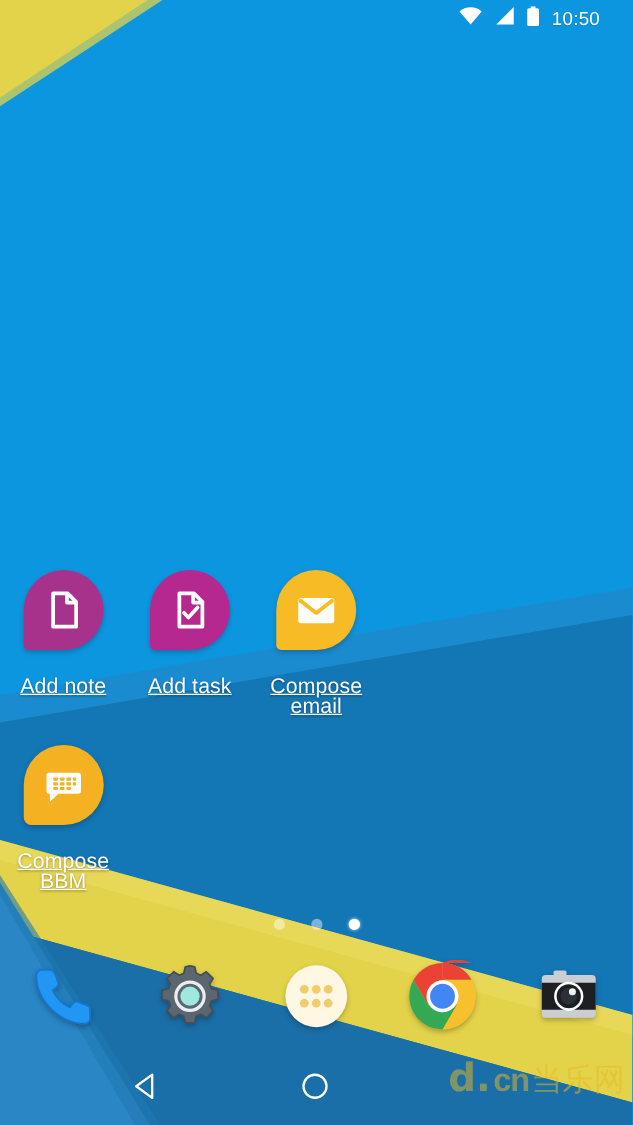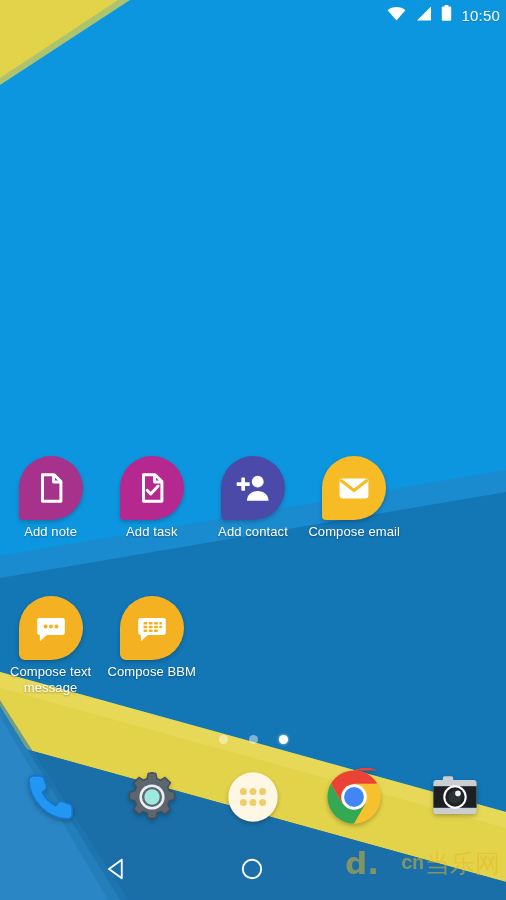--- a/index.html
+++ b/index.html
@@ -11,21 +11,21 @@
     position:relative;
   }
 
   
   #wallpaper { position:absolute; inset:0; z-index:0; }
 
   
   .statusbar{
     position:absolute; top:0; left:0; width:506px; height:30px;
     display:flex; align-items:center; justify-content:flex-end;
-    padding-right:6px; gap:9px; z-index:30;
+    padding-right:26px; gap:9px; z-index:30;
   }
   .sb-time{
     color:#fff; font-size:15px; letter-spacing:.2px;
     text-shadow:0 1px 1px rgba(0,0,0,.18);
   }
   .sb-ico{ display:block; }
 
   
   .grid{
     position:absolute; left:0; width:506px; z-index:20;
@@ -50,25 +50,26 @@
   
   .bubble{
     width:64px; height:64px;
     border-radius:50% 50% 50% 6px;
     background:#f4b223;
     display:flex; align-items:center; justify-content:center;
     filter:drop-shadow(0 2px 2px rgba(0,0,0,.22));
   }
 
   .label{
-    margin-top:4px; width:100%;
-    color:#ffffff; font-size:13px; line-height:15.5px;
+    margin-top:21px; width:100%;
+    color:#ffffff; font-size:17px; line-height:15.5px;
     text-align:center; letter-spacing:.1px;
     text-shadow:0 1px 2px rgba(0,0,0,.35);
     padding:0 1px;
+    text-decoration:underline;
   }
 
   
   .dots{
     position:absolute; top:735px; left:0; width:506px;
     display:flex; justify-content:center; gap:21px; z-index:20;
   }
   .dot{ width:9px; height:9px; border-radius:50%; }
   .dot.dim{ background:rgba(255,255,255,.45); }
   .dot.on { background:#ffffff; box-shadow:0 0 3px rgba(255,255,255,.8); }
@@ -94,24 +95,23 @@
   .watermark{
     position:absolute; right:6px; top:10px;
     display:flex; align-items:center; gap:2px;
     opacity:.5;
   }
   .wm-d{
     font-size:31px; font-weight:bold; color:#e8b923;
     line-height:31px; font-family:"DejaVu Sans", sans-serif;
   }
   .wm-cn{
-    font-size:20px; font-weight:bold; color:#e8b923;
+    font-size:26px; font-weight:bold; color:#e8b923;
     line-height:28px; letter-spacing:-1px;
-    font-family:Liberation Mono, monospace;
-    margin-left:20px;
+    font-family:Liberation Sans, sans-serif;
   }
   .wm-han{
     font-size:25px; font-weight:normal; color:#e8b923;
     line-height:27px; letter-spacing:0px;
     font-family:"DejaVu Sans", sans-serif;
   }
 </style>
 </head>
 <body>
 
@@ -171,59 +171,36 @@
     <div class="tile" style="background:#b5288f">
       <svg width="34" height="34" viewBox="0 0 24 24">
         <path d="M6 2.6h8.2L19 7.4V21.4H6Z" fill="none" stroke="#fff" stroke-width="2.1" stroke-linejoin="round"></path>
         <path d="M13.8 2.8V7.8H18.8" fill="none" stroke="#fff" stroke-width="2.1" stroke-linejoin="round"></path>
         <path d="M8.6 13.6 11.1 16.2 16.3 10.6" fill="none" stroke="#fff" stroke-width="2.1" stroke-linecap="round" stroke-linejoin="round"></path>
       </svg>
     </div>
     <div class="label">Add task</div>
   </div>
 
-  <div class="cell">
-    <div class="tile" style="background:#4b4aa8">
-      <svg width="36" height="36" viewBox="0 0 26 24">
-        <circle cx="16.4" cy="7.4" r="4.3" fill="#fff"></circle>
-        <path d="M8.6 21.2c0-4.3 3.5-7.1 7.8-7.1s7.8 2.8 7.8 7.1Z" fill="#fff"></path>
-        <rect x="1.2" y="7.9" width="9.4" height="2.6" rx="0.4" fill="#fff"></rect>
-        <rect x="4.6" y="4.5" width="2.6" height="9.4" rx="0.4" fill="#fff"></rect>
-      </svg>
-    </div>
-    <div class="label">Add contact</div>
-  </div>
 
 
   <div class="cell">
     <div class="tile" style="background:#f7bb25">
       <svg width="36" height="36" viewBox="0 0 24 24">
         <rect x="2.4" y="5.6" width="19.2" height="13.4" rx="1.6" fill="#fff"></rect>
         <path d="M3.6 7.1 12 13.6 20.4 7.1" fill="none" stroke="#f7bb25" stroke-width="2.1" stroke-linecap="round" stroke-linejoin="round"></path>
       </svg>
     </div>
     <div class="label">Compose email</div>
   </div>
 
 </div>
 
 <div class="grid" id="row2">
 
-  <div class="cell">
-    <div class="bubble">
-      <svg width="36" height="36" viewBox="0 0 24 24">
-        <path d="M4.2 5.4h15.6a1.4 1.4 0 0 1 1.4 1.4v8.4a1.4 1.4 0 0 1-1.4 1.4H9.2l-4.6 4.3v-4.3h-0.4
-                 a1.4 1.4 0 0 1-1.4-1.4V6.8a1.4 1.4 0 0 1 1.4-1.4Z" fill="#fff"></path>
-        <circle cx="8.4" cy="11" r="1.35" fill="#f4b223"></circle>
-        <circle cx="12" cy="11" r="1.35" fill="#f4b223"></circle>
-        <circle cx="15.6" cy="11" r="1.35" fill="#f4b223"></circle>
-      </svg>
-    </div>
-    <div class="label">Compose text message</div>
-  </div>
 
   <div class="cell">
     <div class="bubble">
       <svg width="36" height="36" viewBox="0 0 24 24">
         <path d="M4.2 5.4h15.6a1.4 1.4 0 0 1 1.4 1.4v8.4a1.4 1.4 0 0 1-1.4 1.4H9.2l-4.6 4.3v-4.3h-0.4
                  a1.4 1.4 0 0 1-1.4-1.4V6.8a1.4 1.4 0 0 1 1.4-1.4Z" fill="#fff"></path>
         <g fill="#f4b223">
           <rect x="6.4" y="8.0" width="2.5" height="1.7" rx="0.4"></rect>
           <rect x="9.9" y="8.0" width="2.5" height="1.7" rx="0.4"></rect>
           <rect x="13.4" y="8.0" width="2.5" height="1.7" rx="0.4"></rect>

